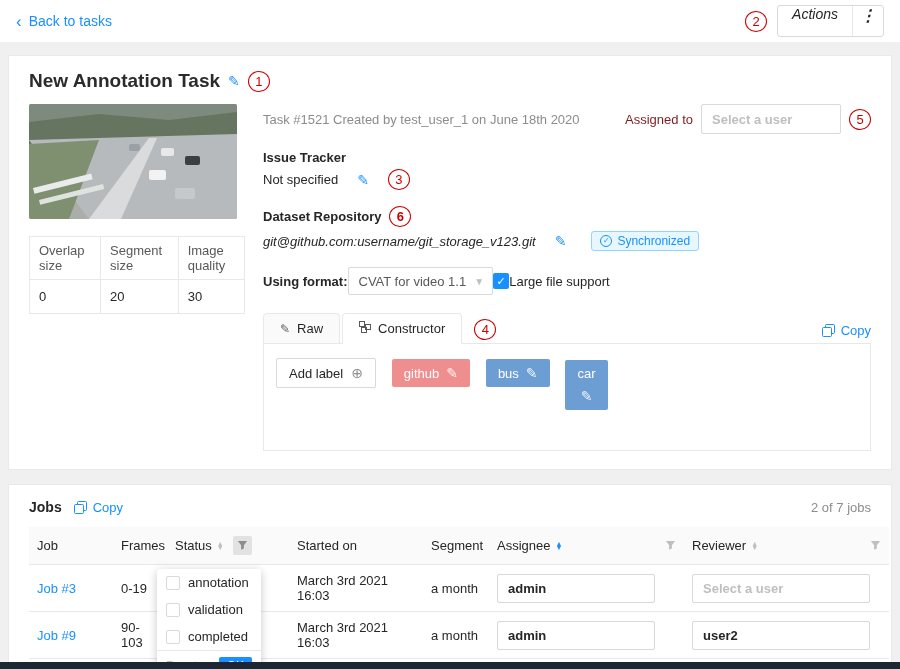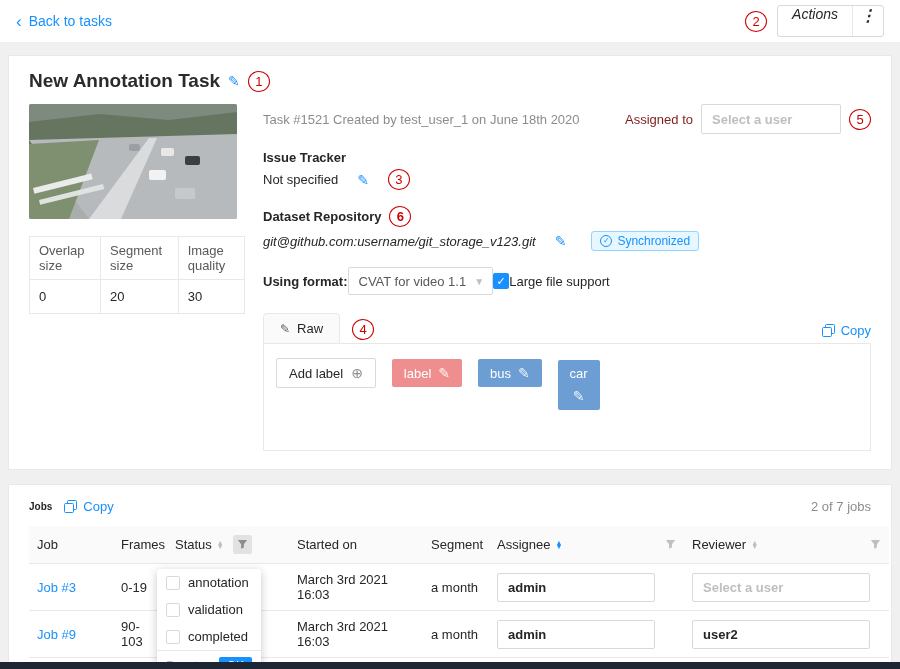--- a/index.html
+++ b/index.html
@@ -207,21 +207,21 @@
     border-radius: 2px;
     padding: 6px 12px;
     font-size: 13px;
     margin-left: 12px;
     cursor: pointer;
   }
   .chip .pencil { color: rgba(255,255,255,0.9); }
   
   .jobs-card { margin-top: 14px; padding: 14px 20px 0; height: 300px; overflow: hidden; }
   .jobs-header { display: flex; align-items: center; gap: 12px; }
-  .jobs-title { font-size: 10px; font-weight: 700; }
+  .jobs-title { font-size: 14px; font-weight: 700; }
   .jobs-count { margin-left: auto; color: #8c8c8c; font-size: 13px; }
   table.jobs { width: 100%; border-collapse: collapse; table-layout: fixed; margin-top: 12px; font-size: 13px; }
   table.jobs th {
     background: #fafafa;
     font-weight: 500;
     text-align: left;
     padding: 9px 8px;
     border-bottom: 1px solid #e8e8e8;
     color: #262626;
   }
@@ -377,36 +377,46 @@
         </div>
         <span class="checkbox">✓</span>
         <span class="cb-label">Large file support</span>
       </div>
 
       <div class="tabs-row">
         <div class="tab">
           <span class="t-icon">✎</span>
           <span>Raw</span>
         </div>
+        <div class="tab active">
+          <span class="t-icon">
+            <svg width="12" height="12" viewBox="0 0 12 12">
+                <rect x="0.5" y="0.5" width="5" height="5" fill="none" stroke="#595959"></rect>
+                <rect x="6.5" y="3.5" width="5" height="5" fill="none" stroke="#595959"></rect>
+                <rect x="2.5" y="6.5" width="5" height="5" fill="none" stroke="#595959"></rect>
+              </svg>
+          </span>
+          <span>Constructor</span>
+        </div>
         <span class="annot tab-annot">4</span>
         <span class="copy-link">
           <svg width="13" height="13" viewBox="0 0 13 13">
               <rect x="3.5" y="0.5" width="9" height="9" rx="1" fill="none" stroke="#1890ff"></rect>
               <rect x="0.5" y="3.5" width="9" height="9" rx="1" fill="#fff" stroke="#1890ff"></rect>
             </svg>
           <span>Copy</span>
         </span>
       </div>
       <div class="tab-panel">
         <span class="add-label-btn">
           <span>Add label</span>
           <span class="plus-icon">⊕</span>
         </span>
         <span class="chip" style="background-color: rgb(239, 142, 142);">
-          <span>label</span>
+          <span>github</span>
           <span class="pencil">✎</span>
         </span>
         <span class="chip" style="background-color: rgb(108, 158, 212);">
           <span>bus</span>
           <span class="pencil">✎</span>
         </span>
         <span class="chip" style="background-color: rgb(108, 158, 212); flex-direction: column;">
           <span>car</span>
           <span class="pencil">✎</span>
         </span>

